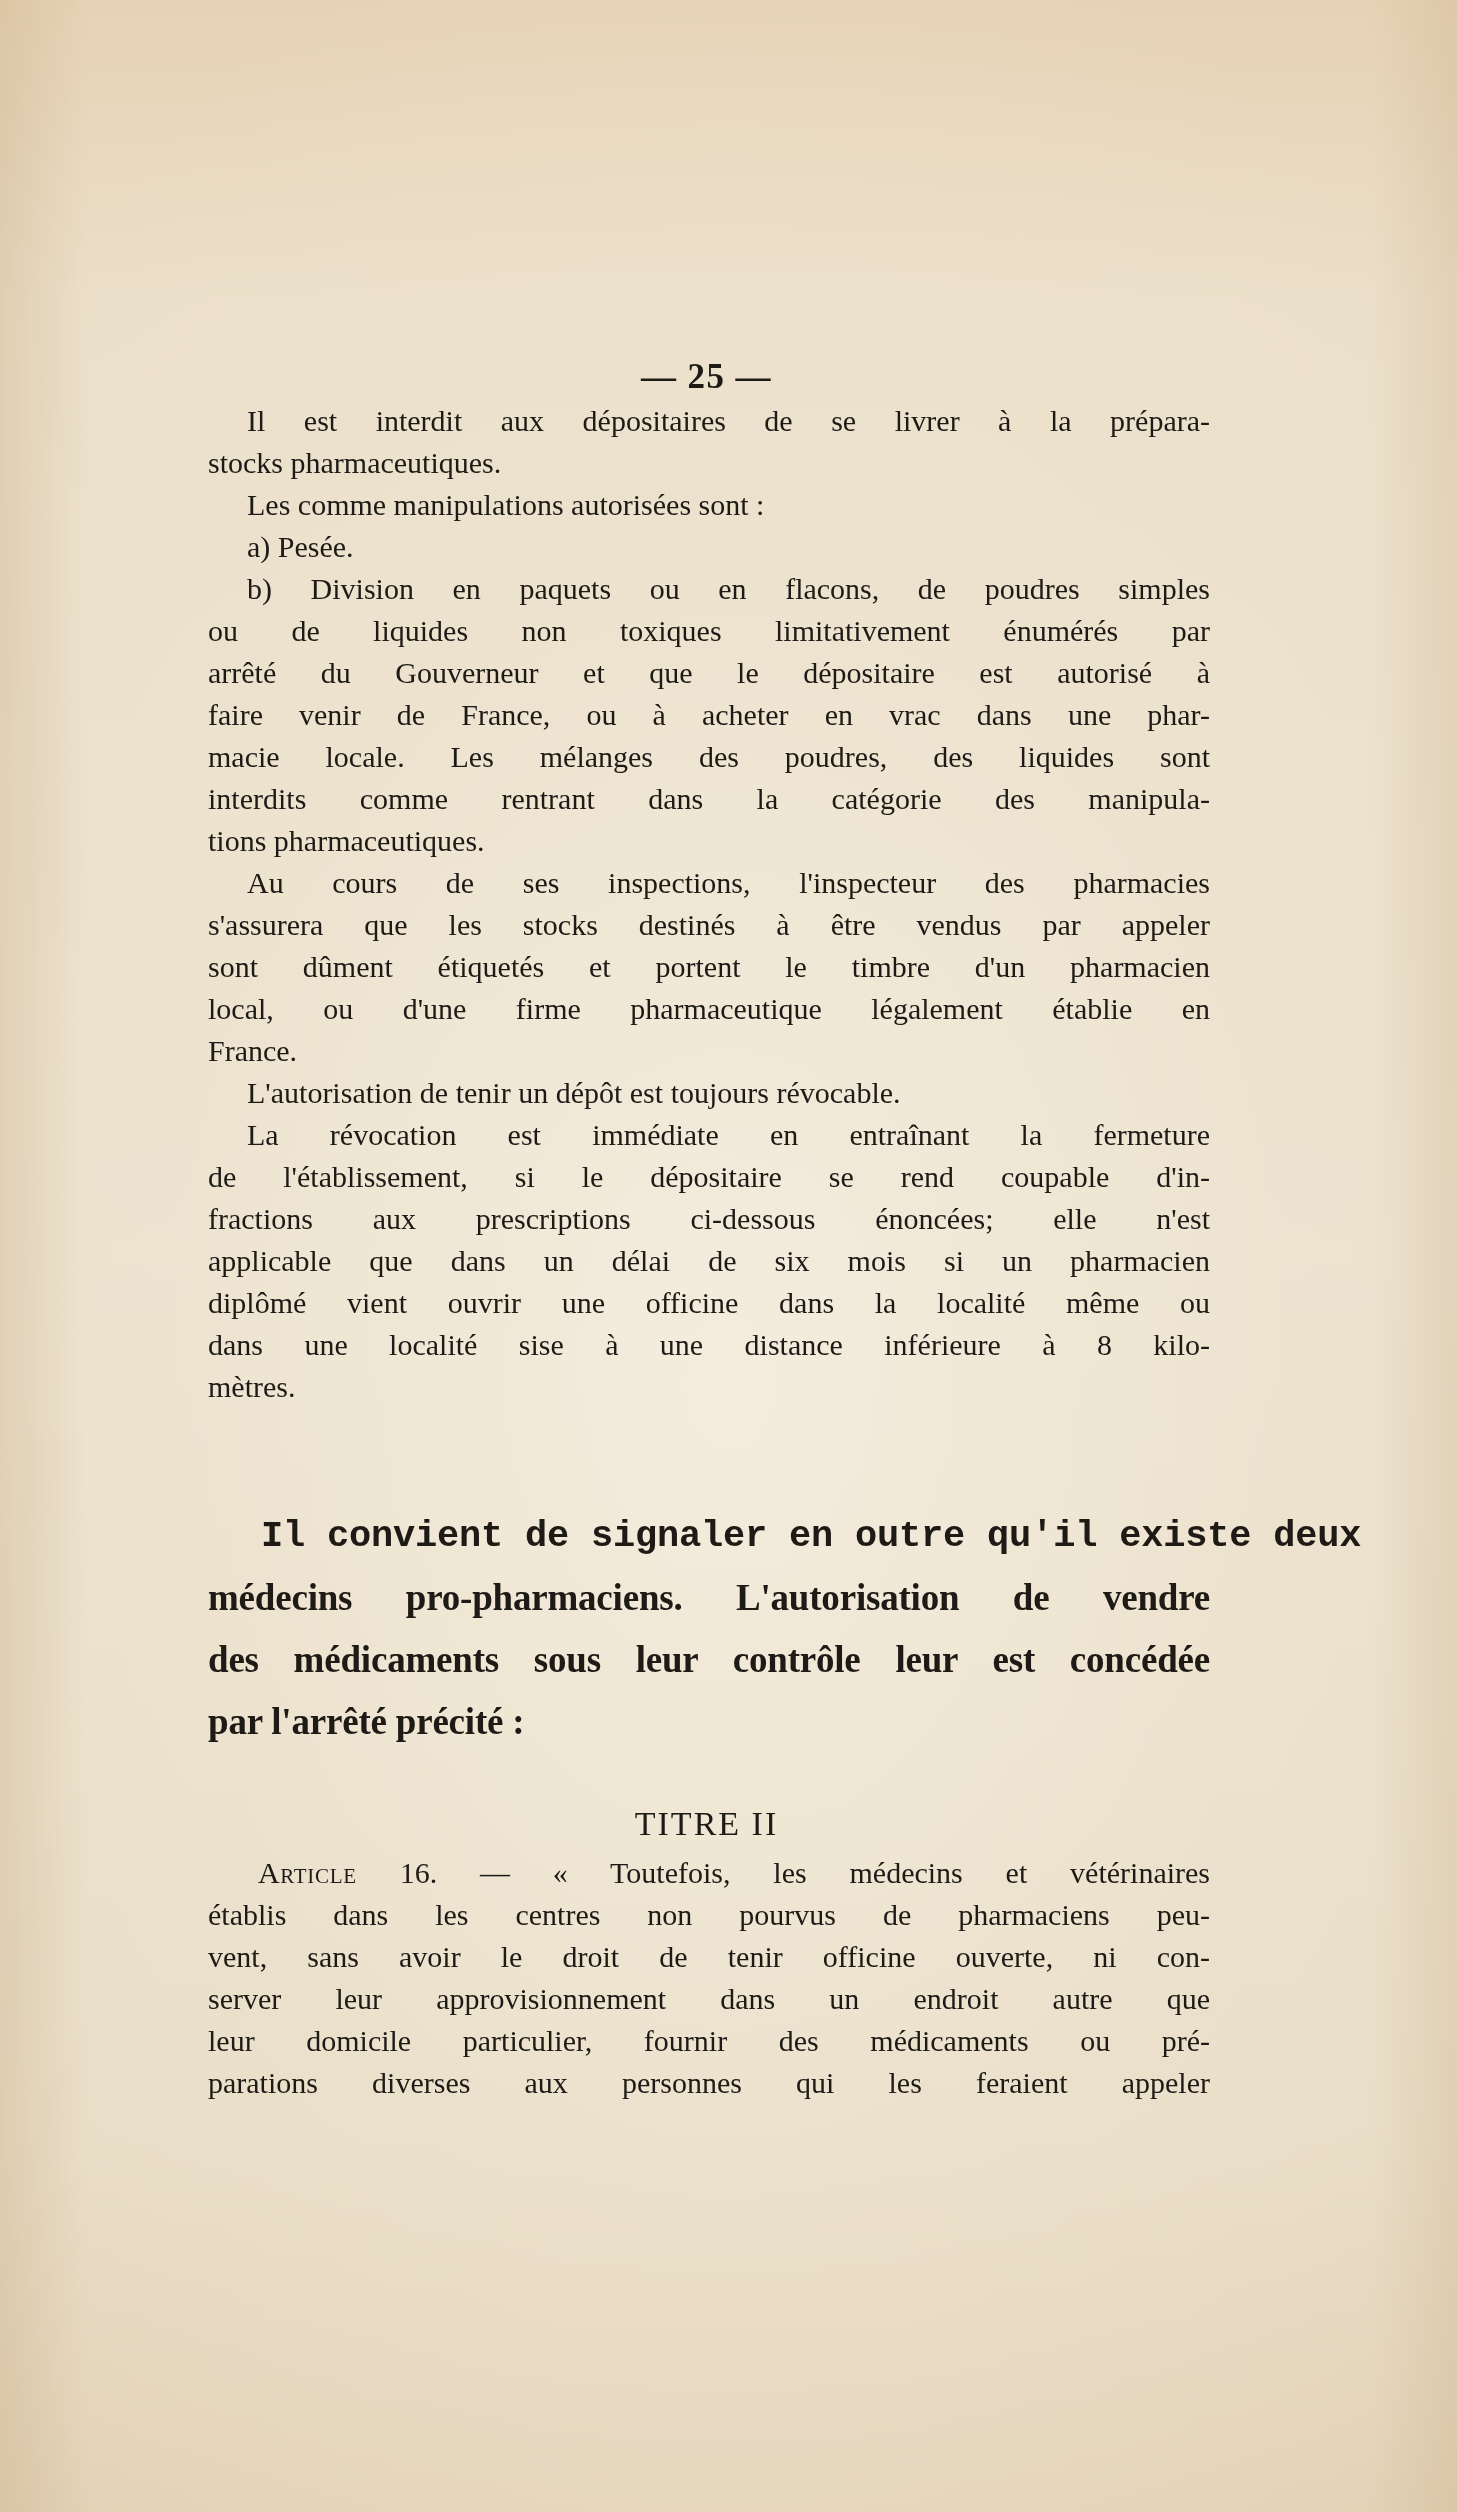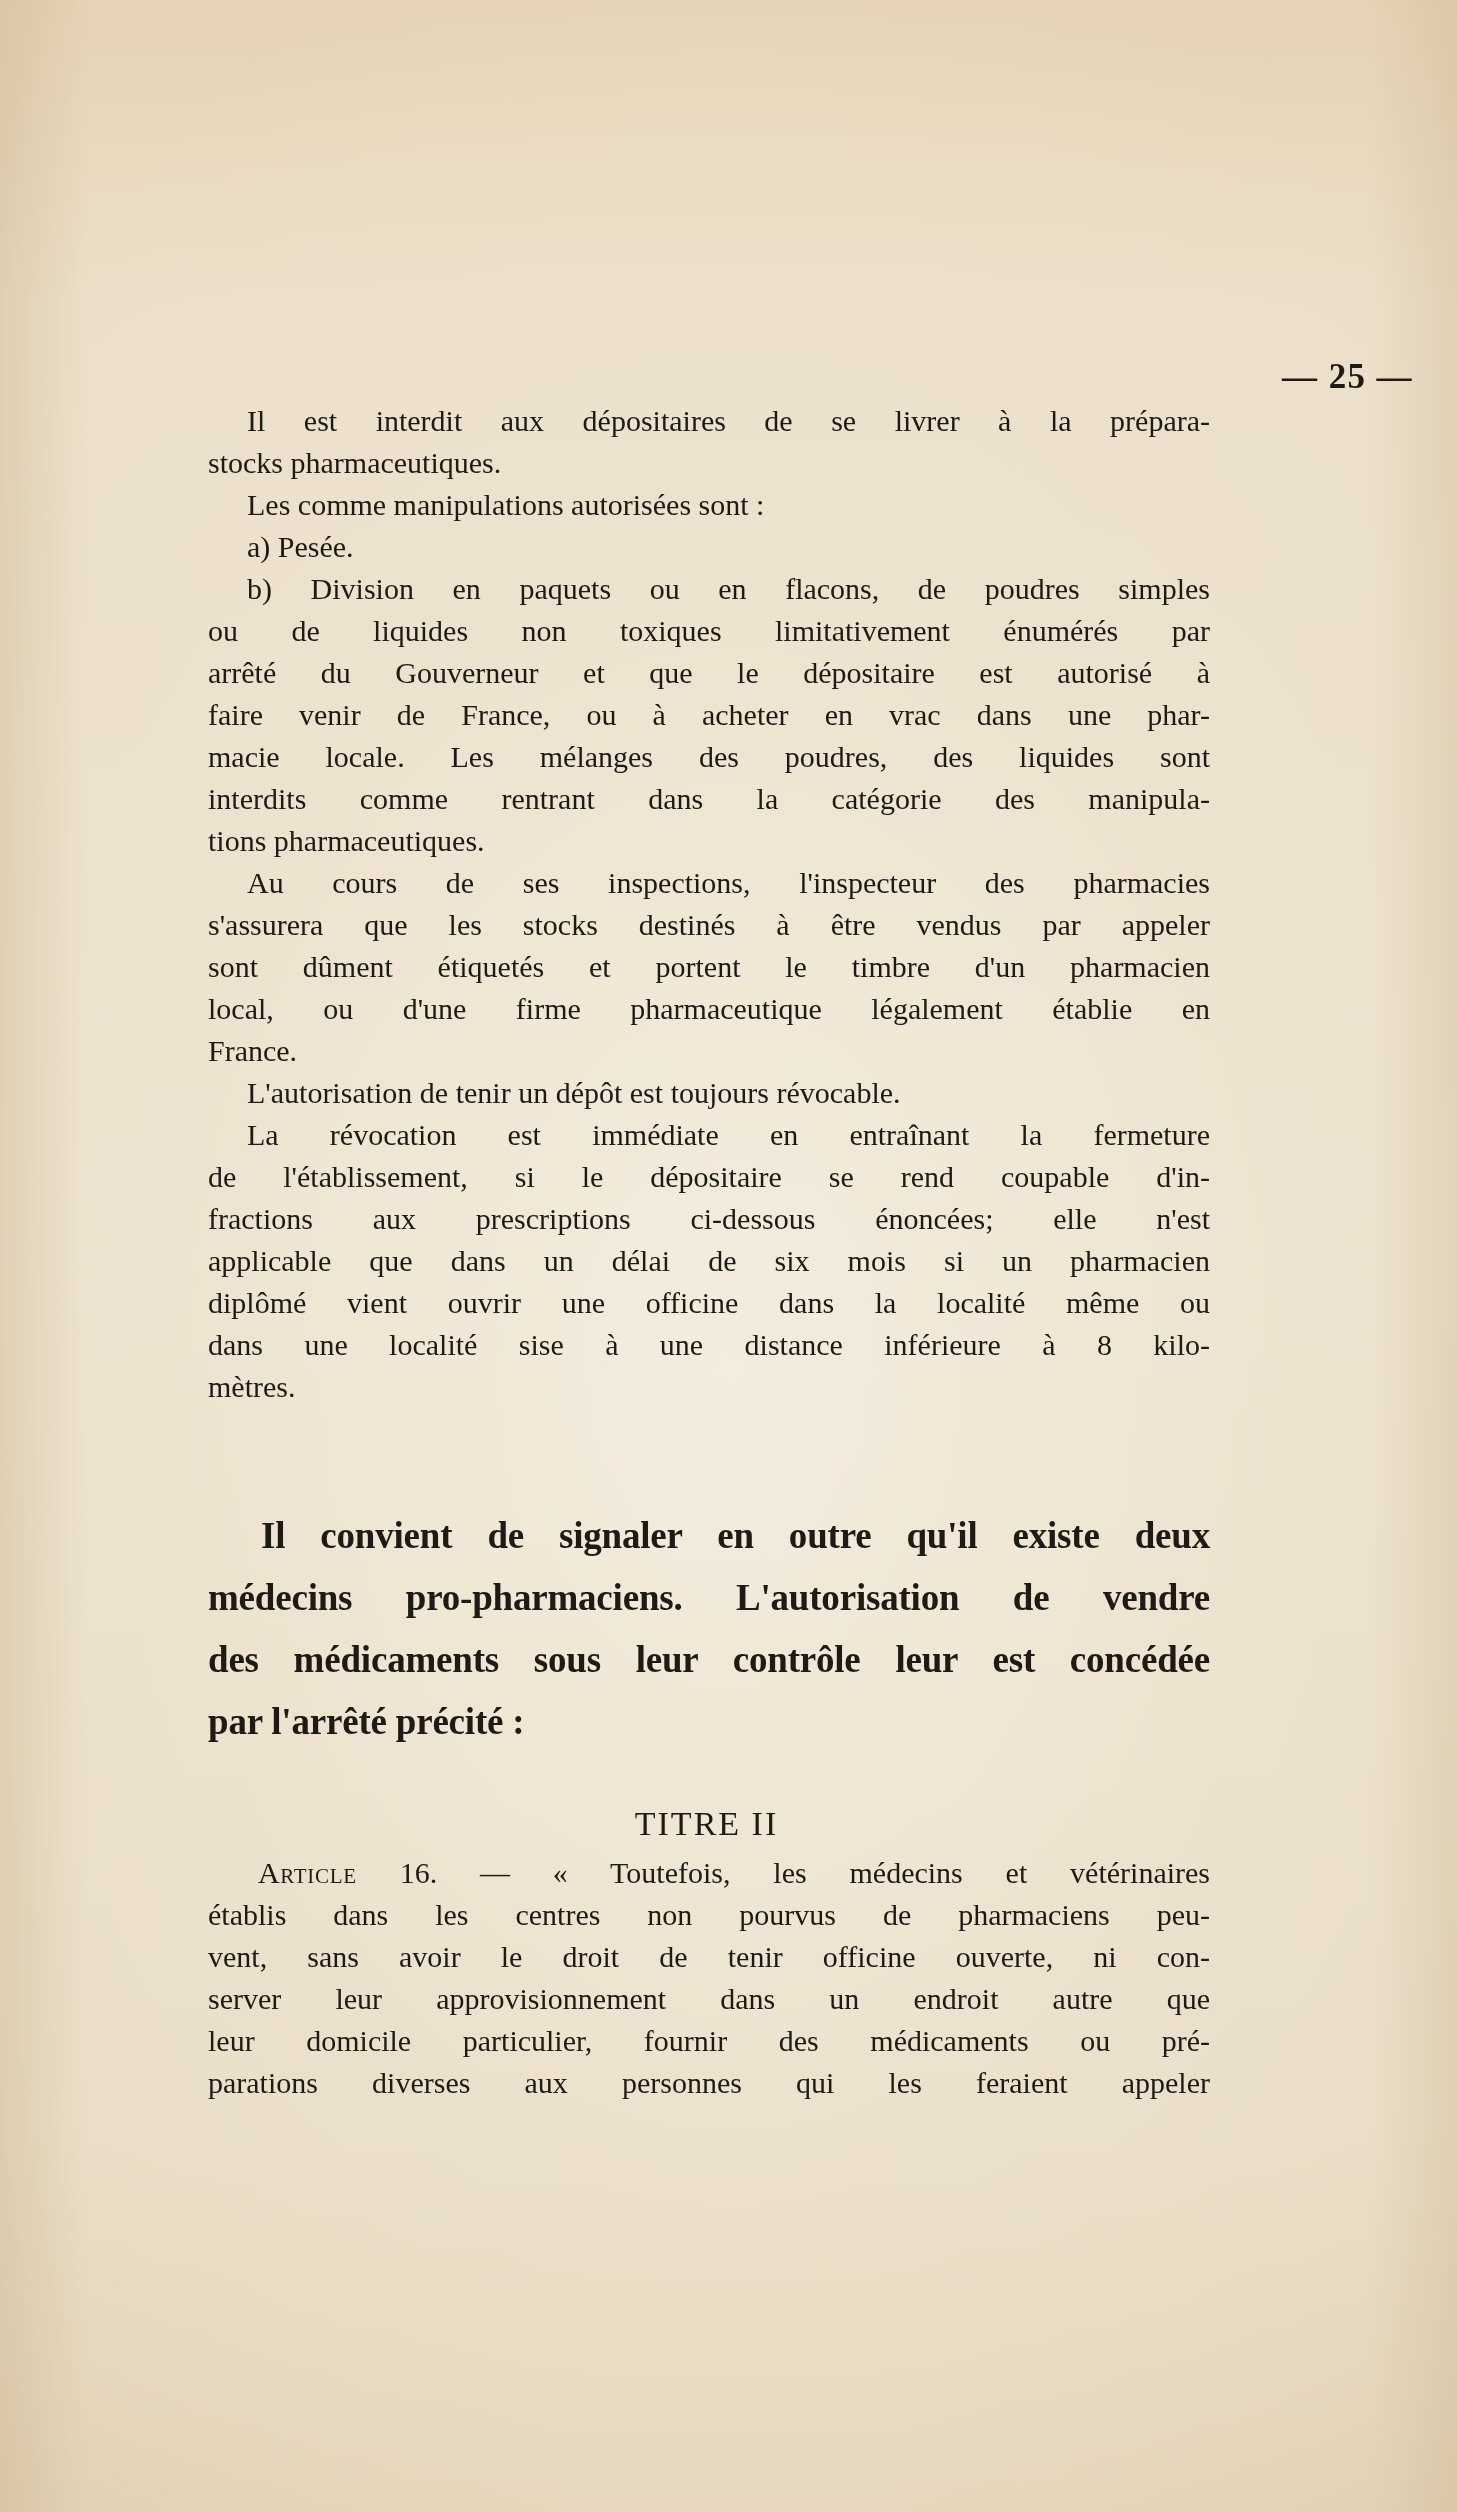--- a/index.html
+++ b/index.html
@@ -28,21 +28,21 @@
     inset: 0;
     background:
       linear-gradient(90deg, rgba(200,175,135,0.35) 0%, rgba(200,175,135,0) 6%, rgba(200,175,135,0) 94%, rgba(200,175,135,0.3) 100%);
   }
 
   .page-number {
     position: absolute;
     top: 357px;
     left: 0;
     width: 1413px;
-    text-align: right;
+    text-align: center;
     font-size: 35px;
     font-weight: bold;
     letter-spacing: 1.4px;
   }
 
   .column {
     position: absolute;
     left: 208px;
     width: 1002px;
   }
@@ -71,21 +71,21 @@
     line-height: 62px;
     font-weight: bold;
     letter-spacing: -0.2px;
   }
   .bold-block .line {
     display: block;
     white-space: nowrap;
     text-align: justify;
     text-align-last: justify;
   }
-  .bold-block .line.indent { padding-left: 53px; }
+  .bold-block .line.indent { padding-left: 53px; font-family: Liberation Mono, monospace; }
   .bold-block .line.last { text-align-last: left; }
 
   .titre {
     position: absolute;
     top: 1793px;
     left: 0;
     width: 1413px;
     text-align: center;
     font-size: 34px;
     letter-spacing: 2px;

